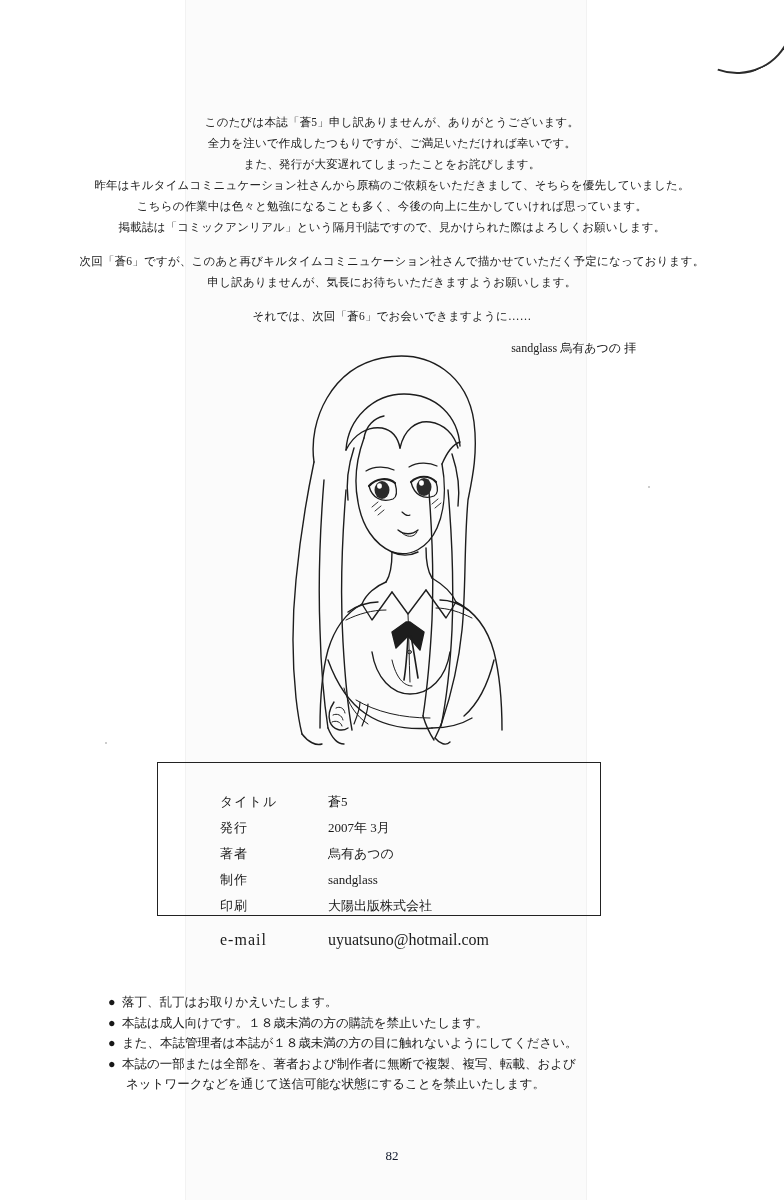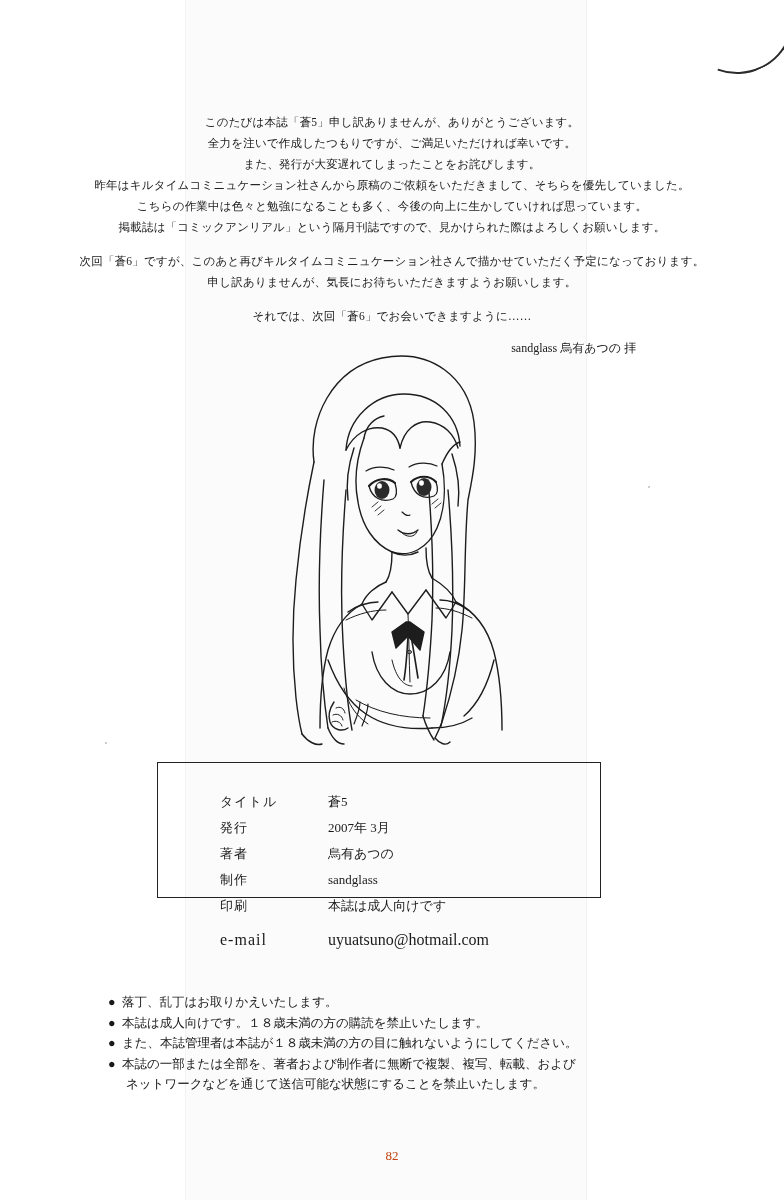--- a/index.html
+++ b/index.html
@@ -79,21 +79,21 @@
     height: 430px;
   }
   .illus svg { display: block; }
 
   
   .colophon {
     position: absolute;
     left: 157px;
     top: 762px;
     width: 444px;
-    height: 136px;
+    height: 154px;
     border: 1.2px solid #222;
     background: transparent;
     box-sizing: border-box;
   }
   .colophon-table {
     margin: 26px 0 0 62px;
     border-collapse: collapse;
     font-size: 13px;
   }
   .colophon-table td {
@@ -139,21 +139,21 @@
     padding-left: 4px;
     white-space: nowrap;
   }
   .page-number {
     position: absolute;
     left: 0;
     top: 1148px;
     width: 784px;
     text-align: center;
     font-size: 13px;
-    color: #c2410c;
+    color: #0f172a;
   }
   .speck {
     position: absolute;
     width: 2px;
     height: 2px;
     background: #bdbdbd;
     border-radius: 50%;
   }
 </style>
 </head>
@@ -304,21 +304,21 @@
         <tr>
           <td class="k">著者</td>
           <td class="v">烏有あつの</td>
         </tr>
         <tr>
           <td class="k">制作</td>
           <td class="v">sandglass</td>
         </tr>
         <tr>
           <td class="k">印刷</td>
-          <td class="v">本誌は成人向けです</td>
+          <td class="v">大陽出版株式会社</td>
         </tr>
         <tr class="email">
           <td class="k">e-mail</td>
           <td class="v">uyuatsuno@hotmail.com</td>
         </tr>
       </tbody>
     </table>
   </div>
 
   <div class="notices">

